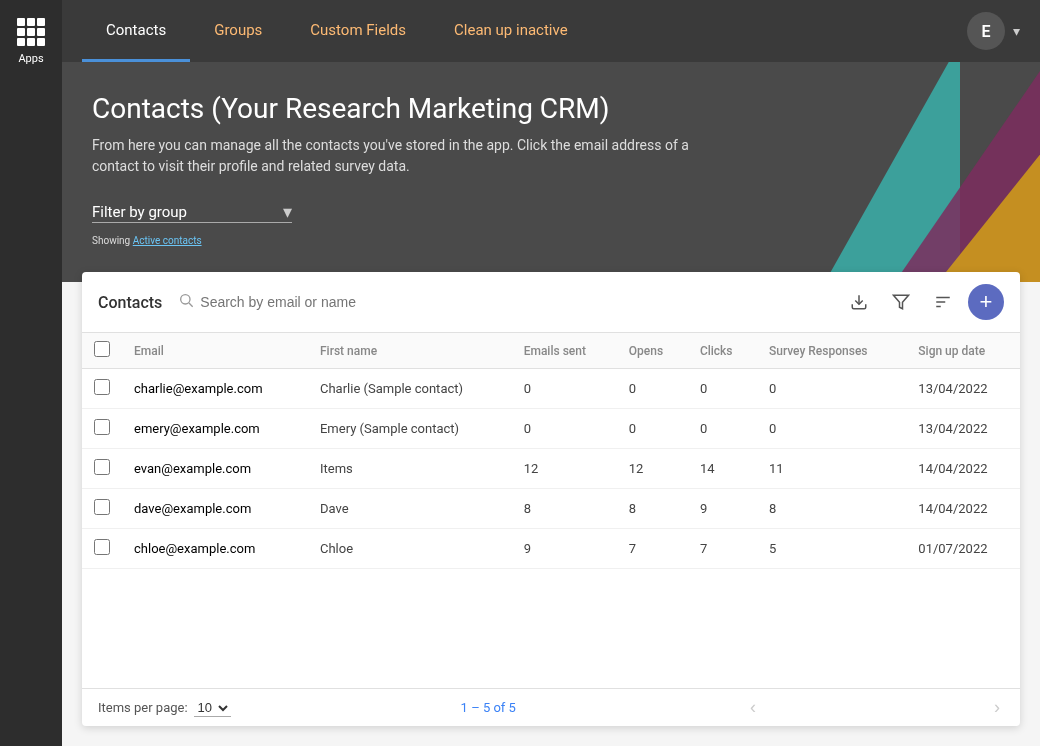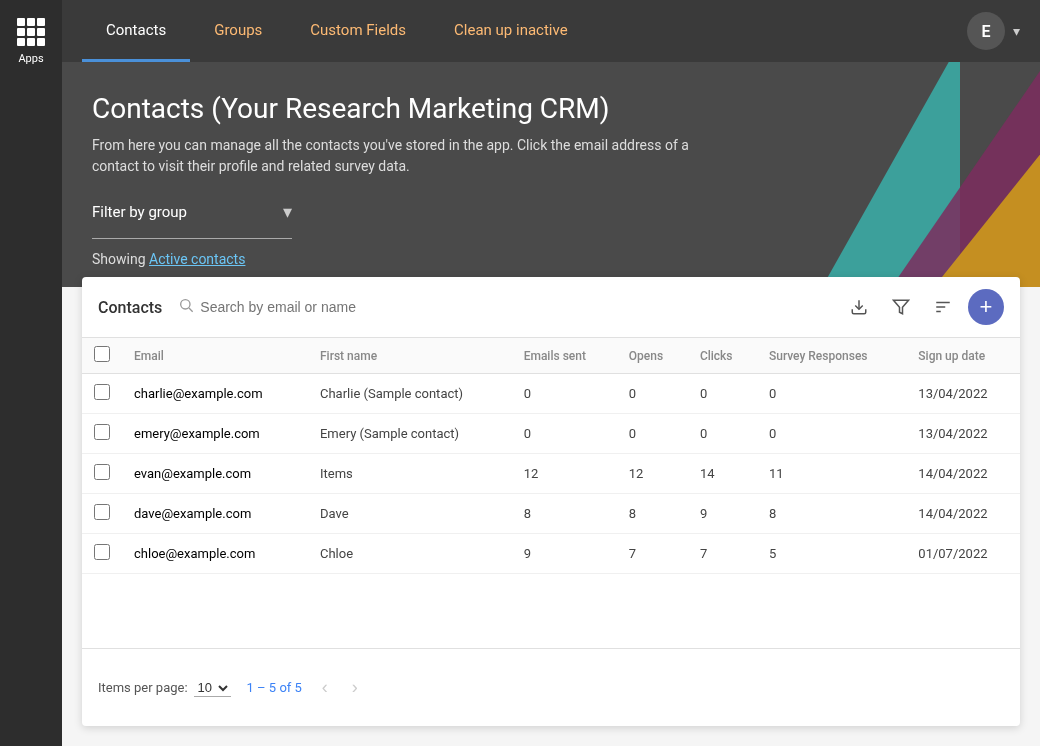--- a/index.html
+++ b/index.html
@@ -173,32 +173,32 @@
       z-index: 1;
     }
     .filter-dropdown {
       display: inline-flex;
       align-items: center;
       gap: 8px;
       color: #fff;
       font-size: 15px;
       cursor: pointer;
       border-bottom: 1px solid #aaa;
-      padding-bottom: 16px;
+      padding-bottom: 0;
       min-width: 200px;
     }
     .filter-dropdown .chevron {
       margin-left: auto;
       font-size: 18px;
       color: #ccc;
     }
     .showing-row {
       margin-top: 12px;
       color: #ddd;
-      font-size: 14px;
+      font-size: 10px;
       position: relative;
       z-index: 1;
     }
     .showing-row a {
       color: #6bc5f5;
       text-decoration: underline;
       cursor: pointer;
     }
 
     
@@ -313,22 +313,22 @@
     .cb {
       width: 16px;
       height: 16px;
       cursor: pointer;
     }
 
     
     .pagination-row {
       display: flex;
       align-items: center;
-      justify-content: flex-start;
-      padding: 26px 16px;
+      justify-content: space-between;
+      padding: 6px 16px;
       border-top: 1px solid #e0e0e0;
       gap: 16px;
       margin-top: auto;
     }
     .items-per-page {
       display: flex;
       align-items: center;
       gap: 6px;
       color: #555;
       font-size: 13px;

